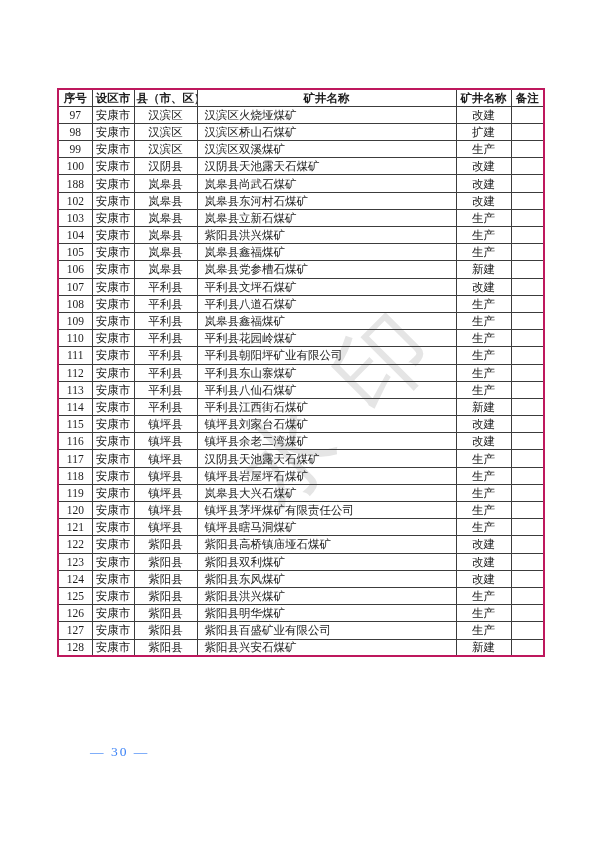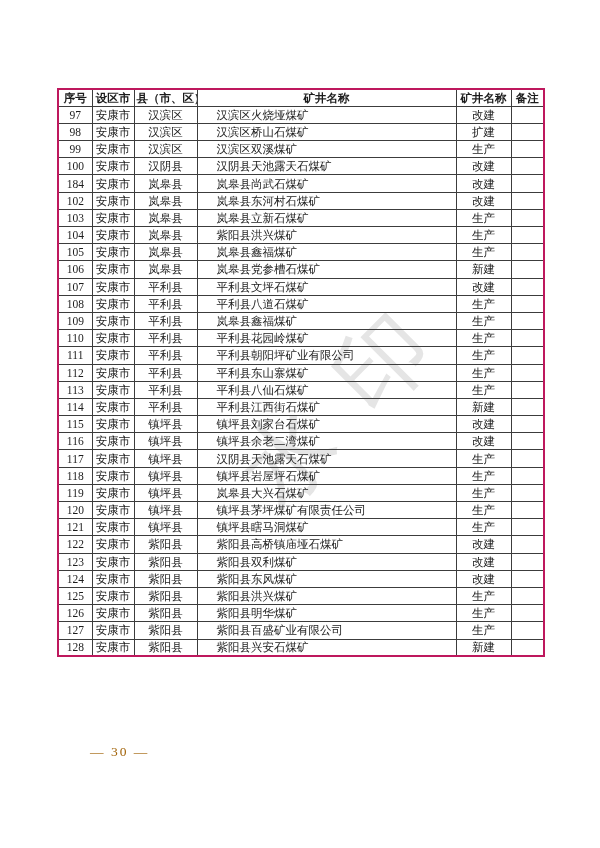--- a/index.html
+++ b/index.html
@@ -43,26 +43,26 @@
     overflow:hidden;
     white-space:nowrap;
     box-sizing:border-box;
     font-weight:normal;
   }
   .mine-table th {
     font-weight:bold;
     text-align:center;
   }
   .mine-table td.c { text-align:center; }
-  .mine-table td.name { text-align:left; padding-left:19px;margin-left:31px; }
+  .mine-table td.name { text-align:left; padding-left:7px;margin-left:31px; }
   .footer {
     position:absolute;
     left:90px; top:744px;
     font-size:13.5px;
-    color:#a16207;
+    color:#3b82f6;
     letter-spacing:2px;
   }
 </style>
 </head>
 <body>
 
 <div class="page">
 
   <div class="watermark">水印</div>
 
@@ -112,21 +112,21 @@
   </tr>
         <tr>
     <td class="c">100</td>
     <td class="c">安康市</td>
     <td class="c">汉阴县</td>
     <td class="name">汉阴县天池露天石煤矿</td>
     <td class="c">改建</td>
     <td class="c"></td>
   </tr>
         <tr>
-    <td class="c">184</td>
+    <td class="c">188</td>
     <td class="c">安康市</td>
     <td class="c">岚皋县</td>
     <td class="name">岚皋县尚武石煤矿</td>
     <td class="c">改建</td>
     <td class="c"></td>
   </tr>
         <tr>
     <td class="c">102</td>
     <td class="c">安康市</td>
     <td class="c">岚皋县</td>

